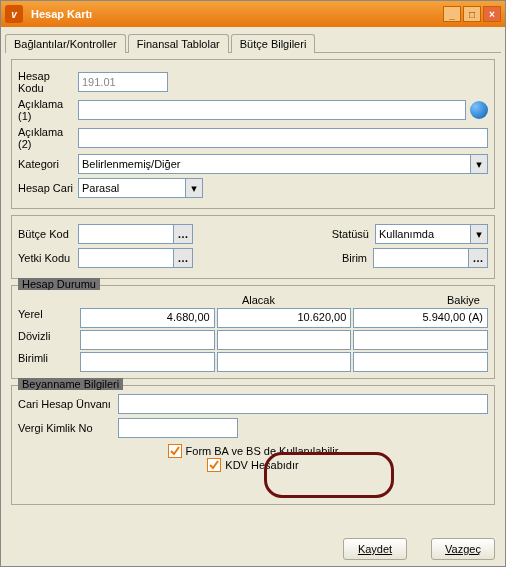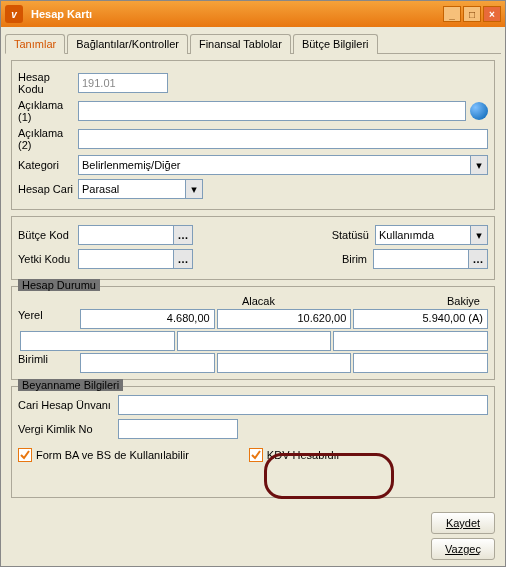--- a/index.html
+++ b/index.html
@@ -28,37 +28,36 @@
   .hesap-table .hdr { display:flex; }
   .hesap-table .hdr div { flex:1; text-align:right; padding-right:8px; }
   .hesap-table .hdr .lblcol { flex:0 0 60px; text-align:left;}
   .hesap-row { display:flex; margin-top:2px;}
   .hesap-row .lblcol { flex:0 0 60px; }
   .hesap-row .cell { flex:1; height:20px; border:1px solid #7f9db9; background:#fff; text-align:right; padding:2px 4px; margin-left:2px;}
   .check { display:flex; align-items:center; color:#000;}
   .check .box { width:14px; height:14px; border:1px solid #e87710; margin-right:4px; display:flex; align-items:center; justify-content:center; background:#fff;}
   .check .box svg { width:10px; height:10px; }
   .highlight-oval { position:absolute; border:3px solid #6b0f0f; border-radius:18px; pointer-events:none;}
-  .btnbar { position:absolute; bottom:6px; right:10px; display:flex; gap:4px;flex-direction:column;}
+  .btnbar { position:absolute; bottom:6px; right:10px; display:flex; gap:24px;}
   .btn { min-width:64px; height:22px; border:1px solid #aca899; background:linear-gradient(#fff,#e8e5d6); border-radius:3px; cursor:pointer; display:flex; align-items:center; justify-content:center; text-decoration:underline;}
 </style>
 </head>
 <body>
 
 <div class="window">
   <div class="titlebar">
     <div class="logo">v</div>
     <div class="title">Hesap Kartı</div>
     <div class="winbtn">_</div>
     <div class="winbtn">□</div>
     <div class="winbtn close">×</div>
   </div>
 
   <div class="tabstrip">
-    <div class="tab active">Tanımlar</div>
     <div class="tab">Bağlantılar/Kontroller</div>
     <div class="tab">Finansal Tablolar</div>
     <div class="tab">Bütçe Bilgileri</div>
   </div>
 
   <div class="content">
 
     <div class="group" style="padding-top:10px;">
       <div class="row">
         <div class="lbl">Hesap Kodu</div>
@@ -126,20 +125,21 @@
           <div>Alacak</div>
           <div>Bakiye</div>
         </div>
         <div class="hesap-row">
           <div class="lblcol">Yerel</div>
           <div class="cell">4.680,00</div>
           <div class="cell">10.620,00</div>
           <div class="cell">5.940,00 (A)</div>
         </div>
         <div class="hesap-row">
+          <div class="lblcol">Dövizli</div>
           <div class="cell"></div>
           <div class="cell"></div>
           <div class="cell"></div>
         </div>
         <div class="hesap-row">
           <div class="lblcol">Birimli</div>
           <div class="cell"></div>
           <div class="cell"></div>
           <div class="cell"></div>
         </div>
@@ -149,21 +149,21 @@
     <div class="group" style="position:relative; padding-bottom:28px;">
       <span class="legend">Beyanname Bilgileri</span>
       <div class="row">
         <div style="width:100px;">Cari Hesap Ünvanı</div>
         <input type="text" style="flex: 1 1 0%;" value="">
       </div>
       <div class="row">
         <div style="width:100px;">Vergi Kimlik No</div>
         <input type="text" style="width: 120px;" value="">
       </div>
-      <div class="row" style="margin-top:6px;">
+      <div class="row" style="margin-top:6px;flex-direction:column;">
         <div class="check">
           <div class="box">
               <svg viewBox="0 0 10 10">
                 <path d="M1 5 L4 8 L9 1" stroke="#e87710" stroke-width="2" fill="none"></path>
               </svg>
             </div>
           <span>Form BA ve BS de Kullanılabilir</span>
         </div>
         <div style="width:60px;"></div>
         <div class="check">

